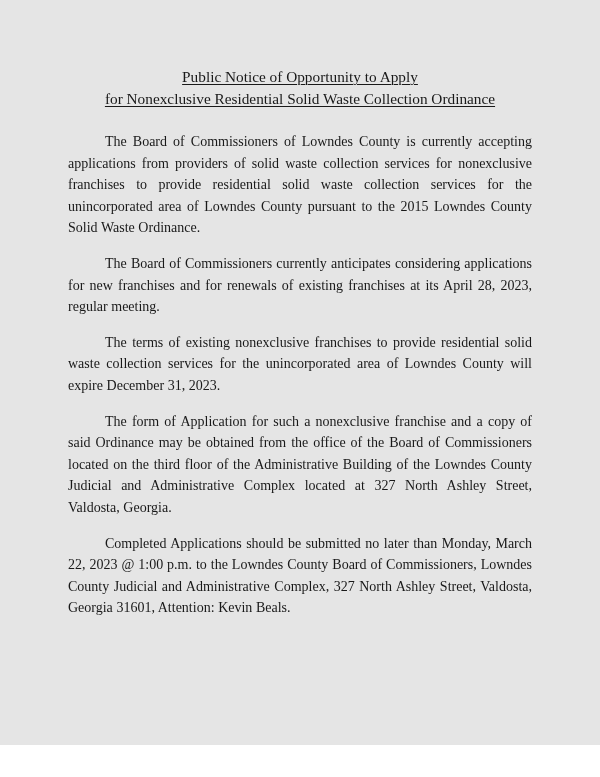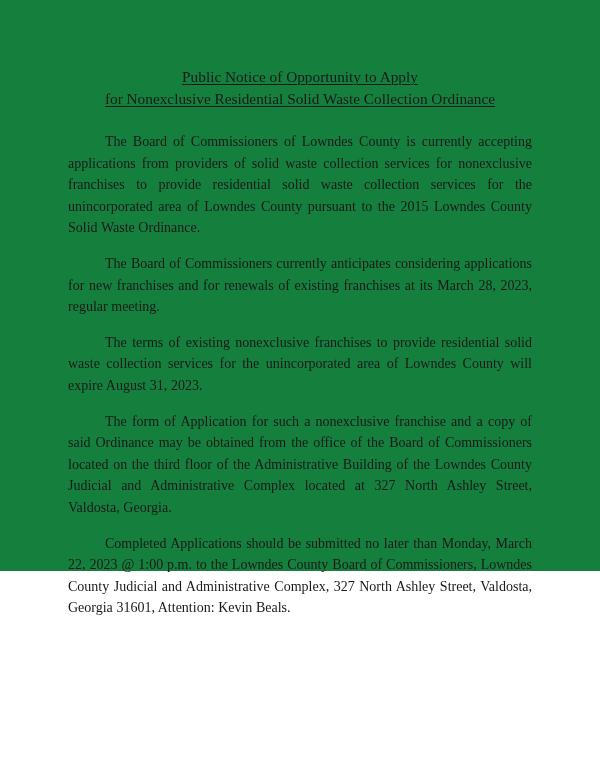--- a/index.html
+++ b/index.html
@@ -13,22 +13,22 @@
     height: 777px;
     overflow: hidden;
     font-family: "Liberation Serif", "DejaVu Serif", serif;
     color: #1b1b1b;
     -webkit-font-smoothing: antialiased;
   }
 
   #page {
     position: relative;
     width: 600px;
-    height: 571px;
-    background: #15803d;
+    height: 745px;
+    background: #e5e5e5;
     box-sizing: border-box;
   }
 
   
   #content {
     position: absolute;
     left: 68px;
     top: 0;
     width: 464px;
   }
@@ -82,20 +82,20 @@
 <div id="page">
   <div id="content">
 
     <div class="doc-title">
       <span class="title-row"><span class="tline">Public Notice of Opportunity to Apply</span></span>
       <span class="title-row"><span class="tline">for Nonexclusive Residential Solid Waste Collection Ordinance</span></span>
     </div>
 
     <div class="body-block">
       <p class="para">The Board of Commissioners of Lowndes County is currently accepting applications from providers of solid waste collection services for nonexclusive franchises to provide residential solid waste collection services for the unincorporated area of Lowndes County pursuant to the 2015 Lowndes County Solid Waste Ordinance.</p>
-      <p class="para">The Board of Commissioners currently anticipates considering applications for new franchises and for renewals of existing franchises at its March 28, 2023, regular meeting.</p>
-      <p class="para">The terms of existing nonexclusive franchises to provide residential solid waste collection services for the unincorporated area of Lowndes County will expire August 31, 2023.</p>
+      <p class="para">The Board of Commissioners currently anticipates considering applications for new franchises and for renewals of existing franchises at its April 28, 2023, regular meeting.</p>
+      <p class="para">The terms of existing nonexclusive franchises to provide residential solid waste collection services for the unincorporated area of Lowndes County will expire December 31, 2023.</p>
       <p class="para">The form of Application for such a nonexclusive franchise and a copy of said Ordinance may be obtained from the office of the Board of Commissioners located on the third floor of the Administrative Building of the Lowndes County Judicial and Administrative Complex located at 327 North Ashley Street, Valdosta, Georgia.</p>
       <p class="para">Completed Applications should be submitted no later than Monday, March 22, 2023 @ 1:00 p.m. to the Lowndes County Board of Commissioners, Lowndes County Judicial and Administrative Complex, 327 North Ashley Street, Valdosta, Georgia 31601, Attention: Kevin Beals.</p>
     </div>
 
   </div>
 </div>
 
 </body></html>

